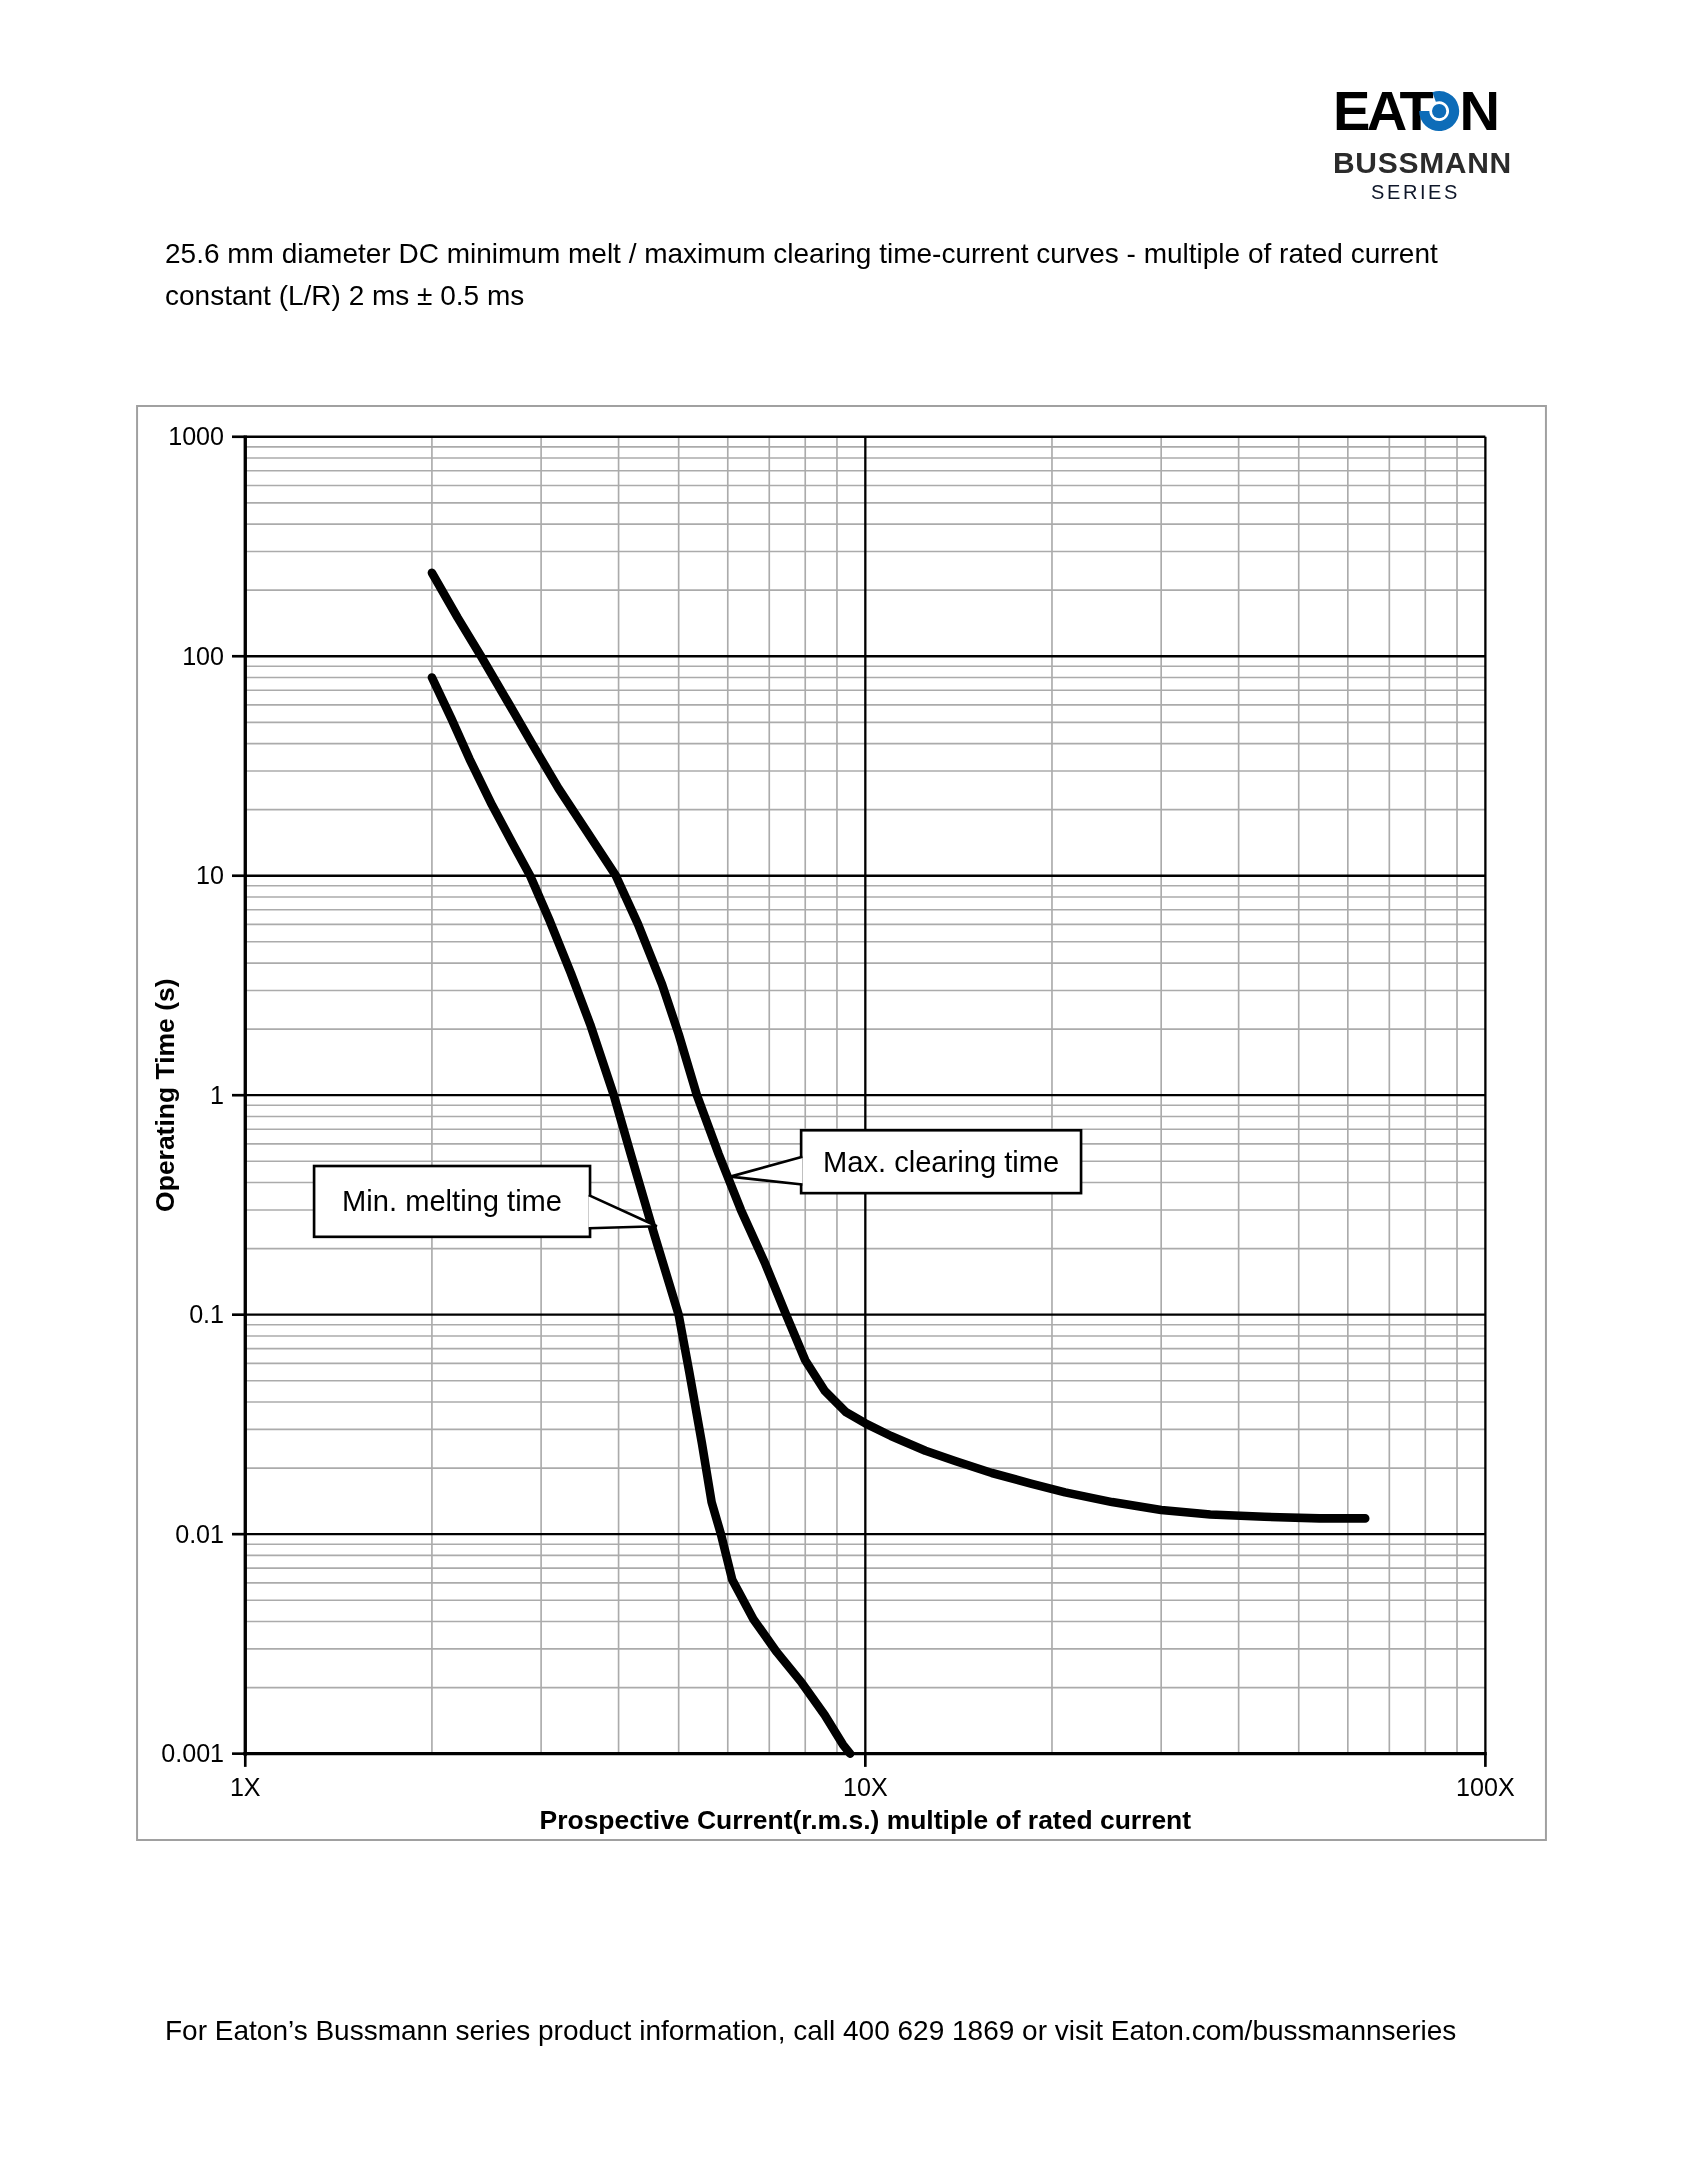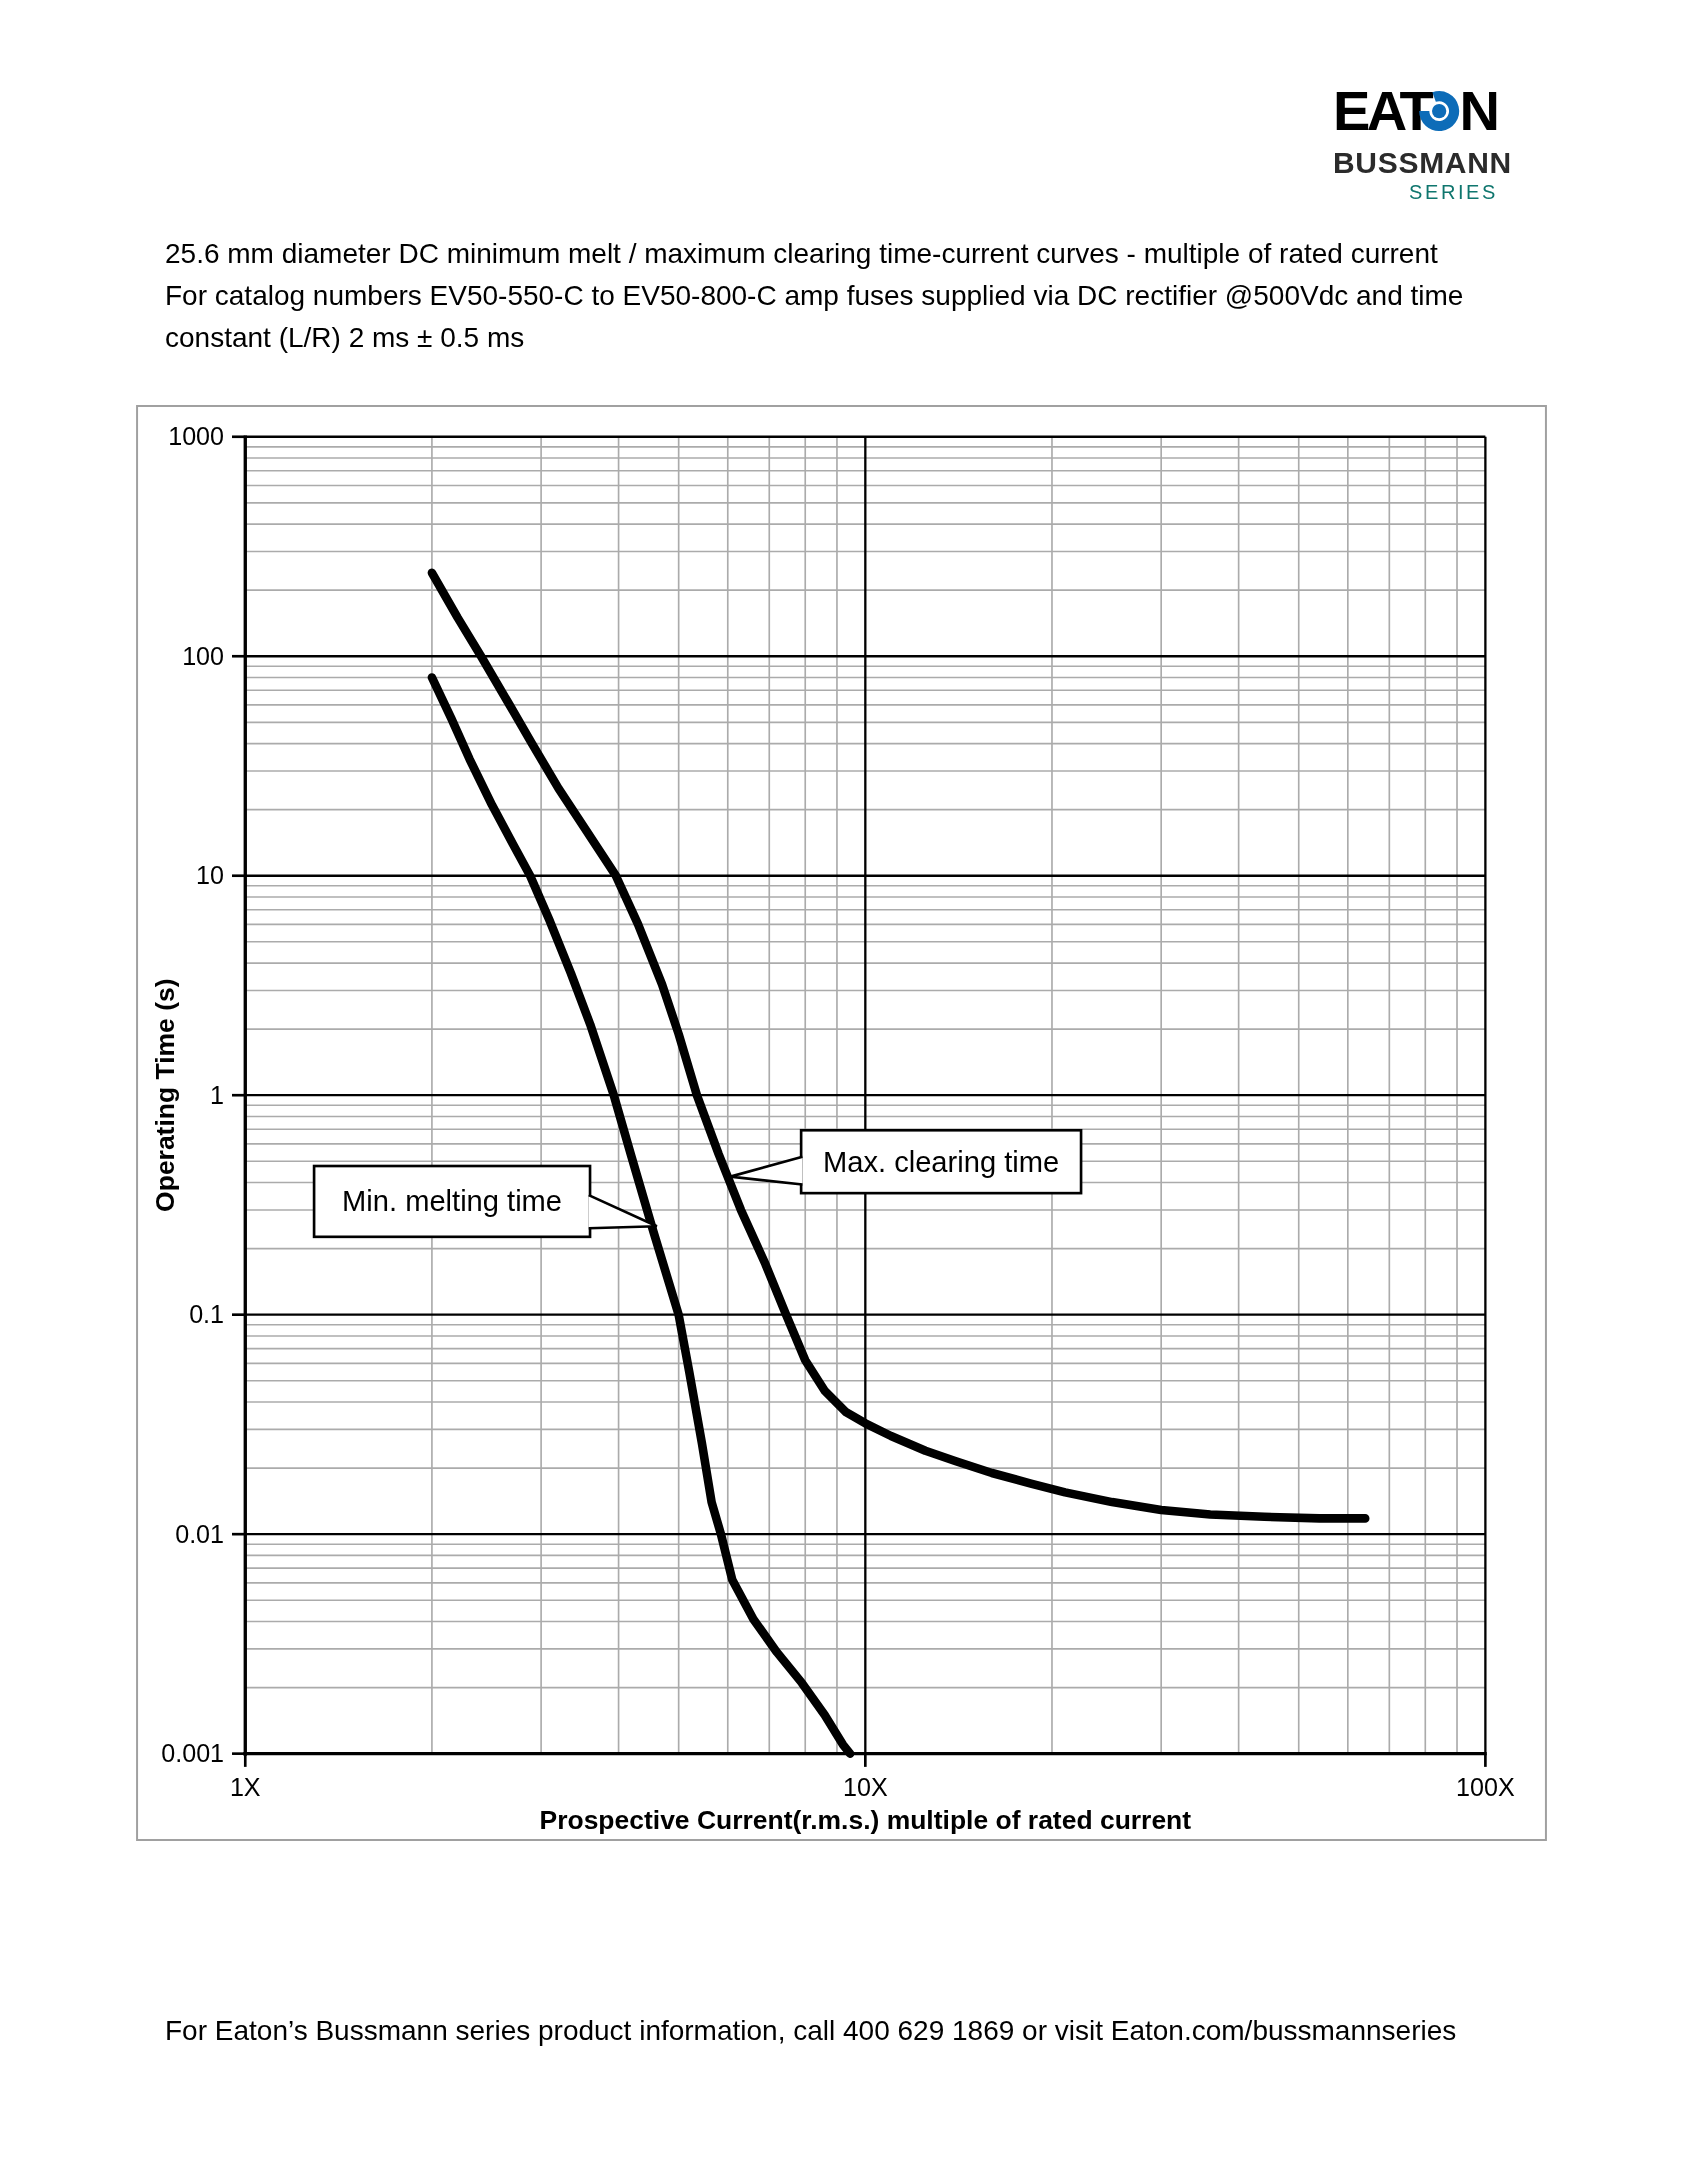--- a/index.html
+++ b/index.html
@@ -1,21 +1,21 @@
 <!DOCTYPE html>
 <html style="font-size:10.6px"><head>
 <meta charset="utf-8">
 <style>
   html,body{margin:0;padding:0;background:#ffffff;}
   .page{position:relative;width:1687px;height:2183px;background:#ffffff;overflow:hidden;
         font-family:"Liberation Sans",sans-serif;color:#000;}
   .logo-block{position:absolute;left:1333px;top:89px;width:165px;}
   .logo-eaton{display:block;}
   .logo-bussmann{font-size:30px;font-weight:bold;letter-spacing:0.7px;color:#2b2b2b;margin-top:14px;white-space:nowrap;}
-  .logo-series{font-size:20px;letter-spacing:2.6px;color:#0f766e;text-align:right;margin-top:0.7px;white-space:nowrap;}
+  .logo-series{font-size:20px;letter-spacing:2.6px;color:#0f172a;text-align:center;margin-top:0.7px;white-space:nowrap;}
   .doc-title{position:absolute;left:165px;top:233px;width:1376px;font-size:28px;line-height:42px;color:#000;}
   .chart-wrap{position:absolute;left:136px;top:405px;width:1411px;height:1812px;}
   .footer{position:absolute;left:165px;top:2015px;width:1389px;font-size:28px;color:#000;}
   svg text{font-family:"Liberation Sans",sans-serif;fill:#000;}
 </style>
 </head>
 <body>
 
 <div class="page">
 
@@ -25,21 +25,20 @@
       <path d="M169.5 13.5 A25 25 0 1 1 153 37" fill="none" stroke="#0d6cb8" stroke-width="17"></path>
       <circle cx="178" cy="37" r="12" fill="#0d6cb8"></circle>
       <text x="212" y="68" font-size="94" font-weight="bold" fill="#0d6cb8">N</text>
     </svg>
     <div class="logo-bussmann">BUSSMANN</div>
     <div class="logo-series">SERIES</div>
   </div>
 
   <div class="doc-title">
     <div>25.6 mm diameter DC minimum melt / maximum clearing time-current curves - multiple of rated current</div>
-    <div>For catalog numbers EV50-550-C to EV50-800-C amp fuses supplied via DC rectifier @500Vdc and time</div>
     <div>constant (L/R) 2 ms ± 0.5 ms</div>
   </div>
 
   <div class="chart-wrap">
     <svg width="1411" height="1436" viewBox="0 0 2132 2170">
         <rect x="1.5" y="1.5" width="2129" height="2167" fill="#ffffff" stroke="#a0a0a0" stroke-width="3"></rect>
         <g stroke="#ababab" stroke-width="2.5">
           <line x1="447.0651059371504" y1="48" x2="447.0651059371504" y2="2038"></line>
           <line x1="612.0626156723238" y1="48" x2="612.0626156723238" y2="2038"></line>
           <line x1="729.1302118743008" y1="48" x2="729.1302118743008" y2="2038"></line>

